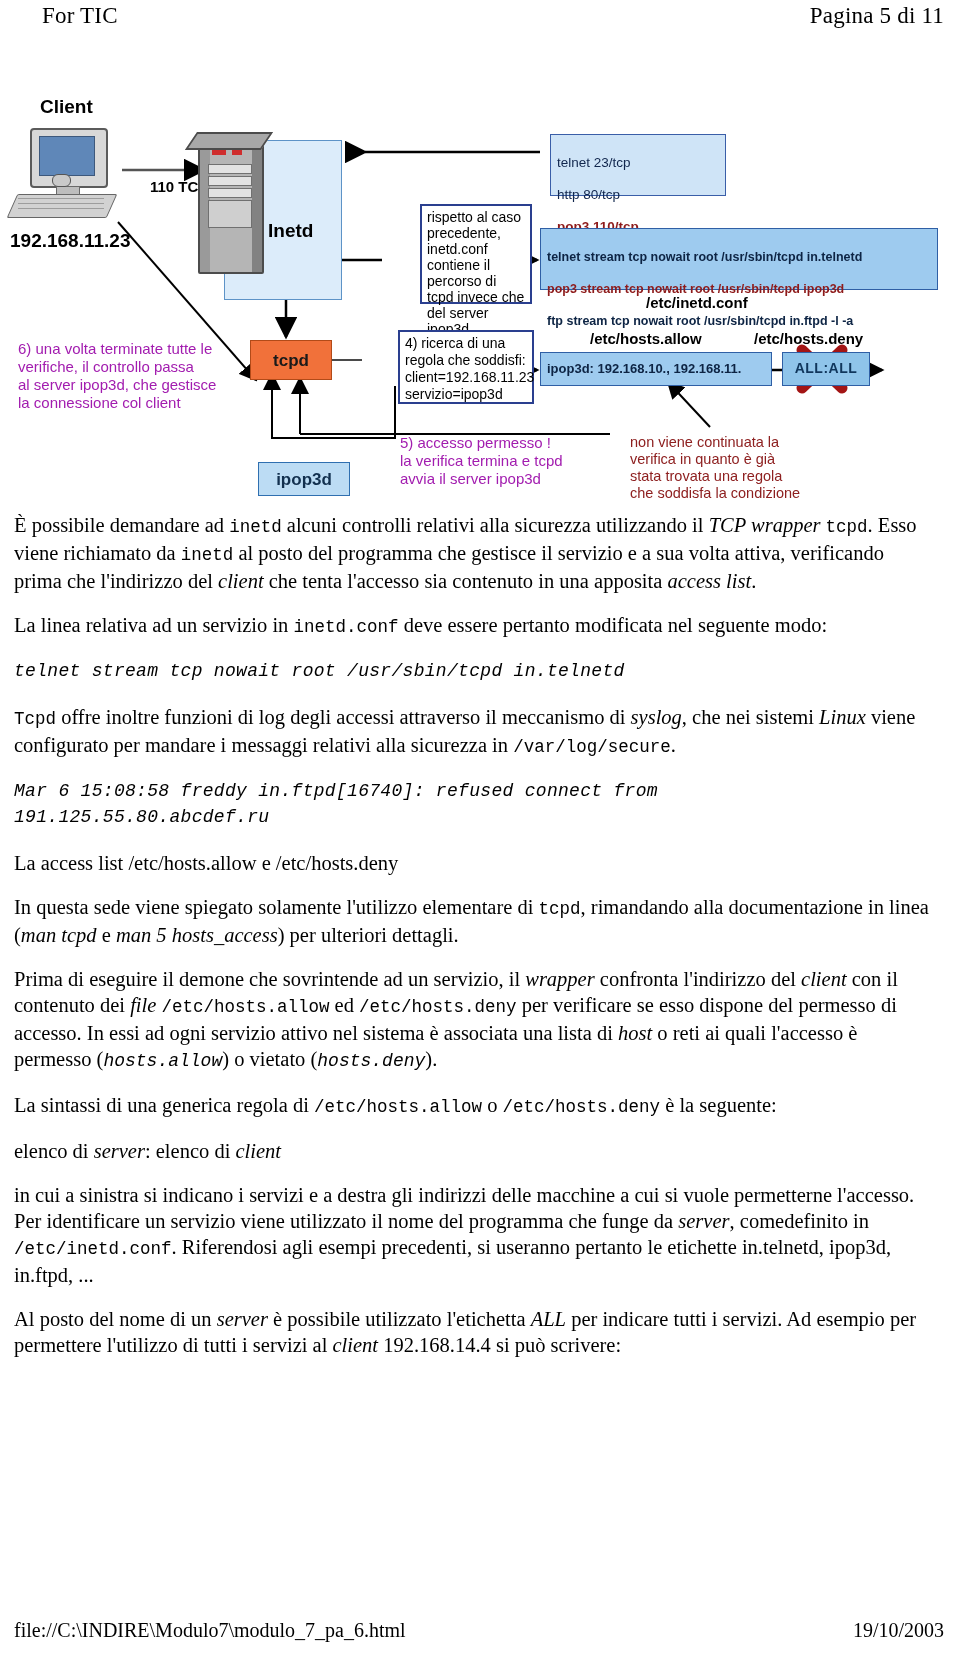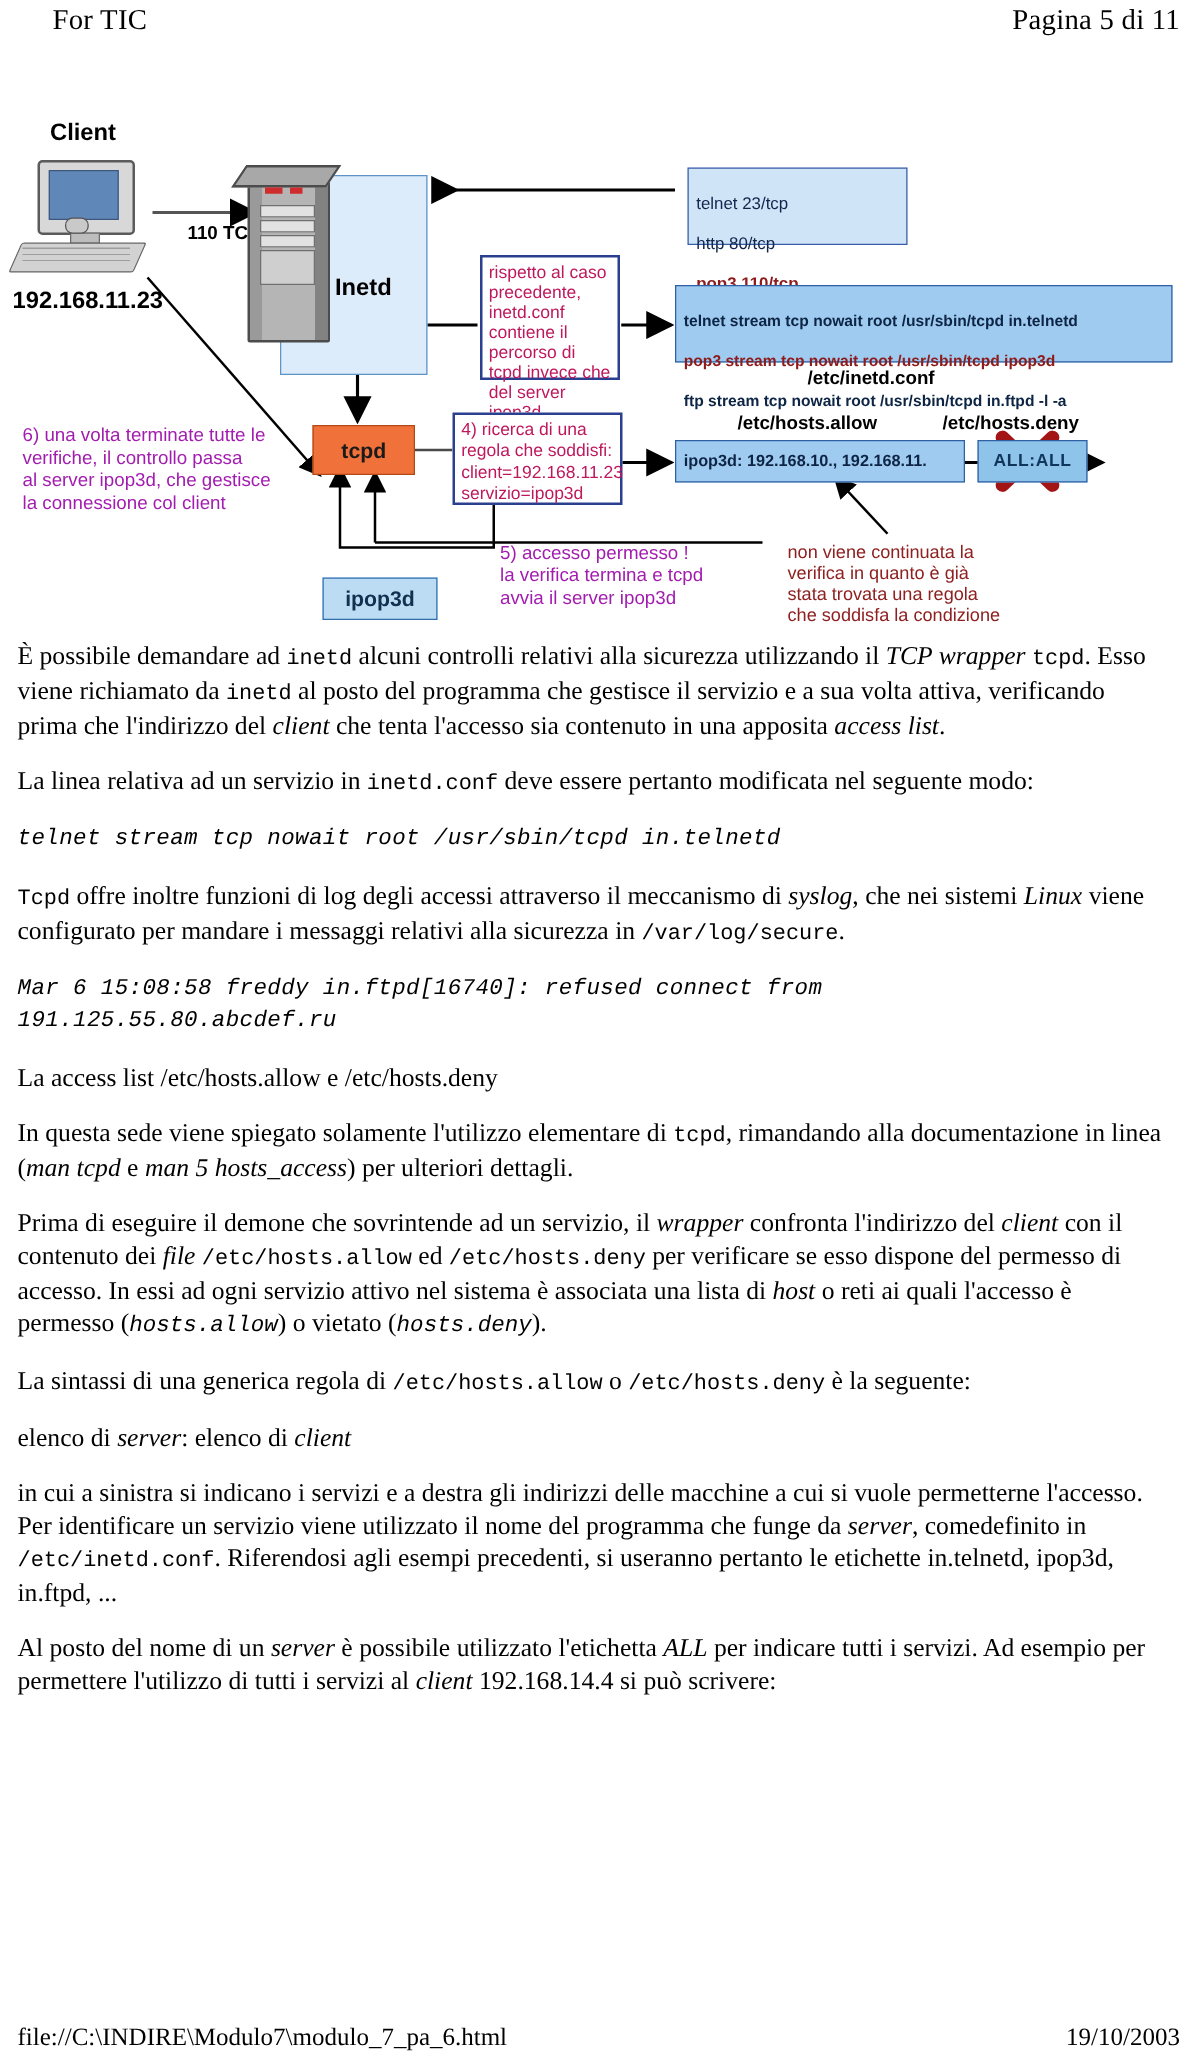--- a/index.html
+++ b/index.html
@@ -73,24 +73,25 @@
     border: 1px solid #2f5fa5;
     color: #0d2444;
     font-weight: bold;
     font-size: 13px;
     line-height: 16px;
     padding: 4px 6px;
   }
   .box-white {
     background: #ffffff;
     border: 2px solid #2a3f8f;
-    color: #be185d;
+    color: #000000;
     font-size: 15px;
     line-height: 17px;
     padding: 3px 5px;
+    margin-left: 36px;
   }
   .box-orange {
     background: #f1713a;
     border: 1px solid #b24a18;
     color: #1a1a1a;
     font-weight: bold;
     font-size: 17px;
     text-align: center;
     line-height: 40px;
   }

